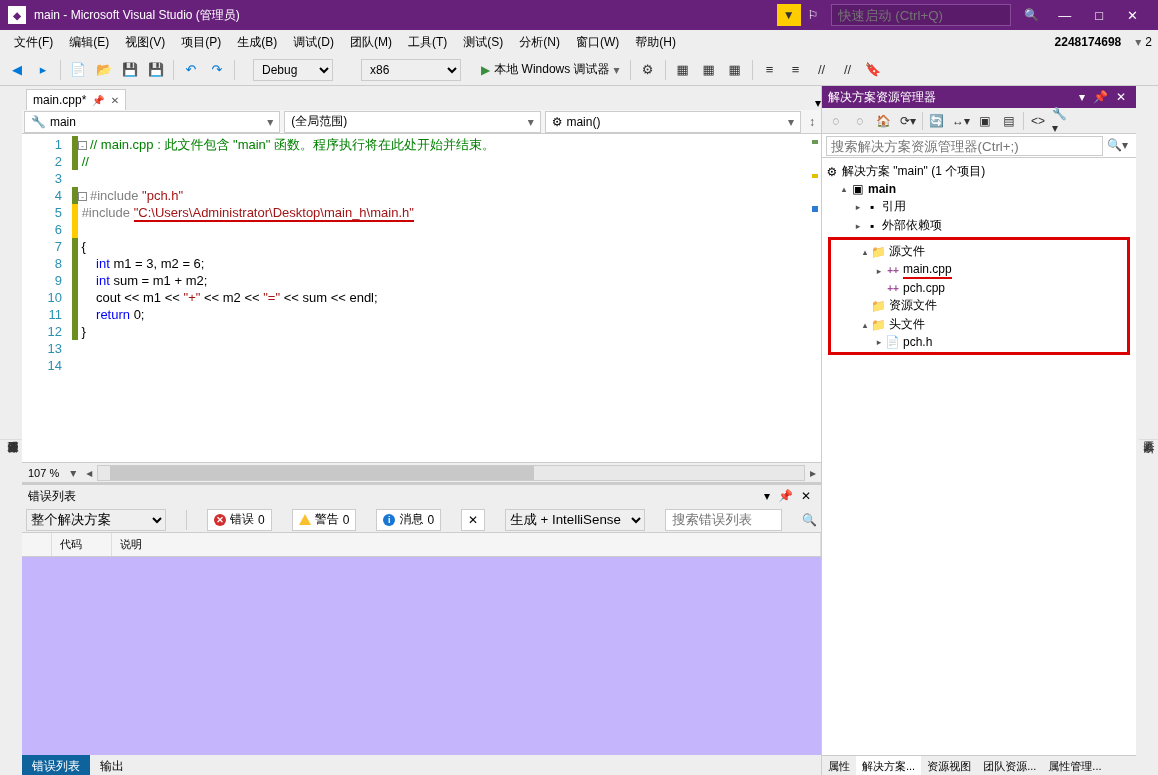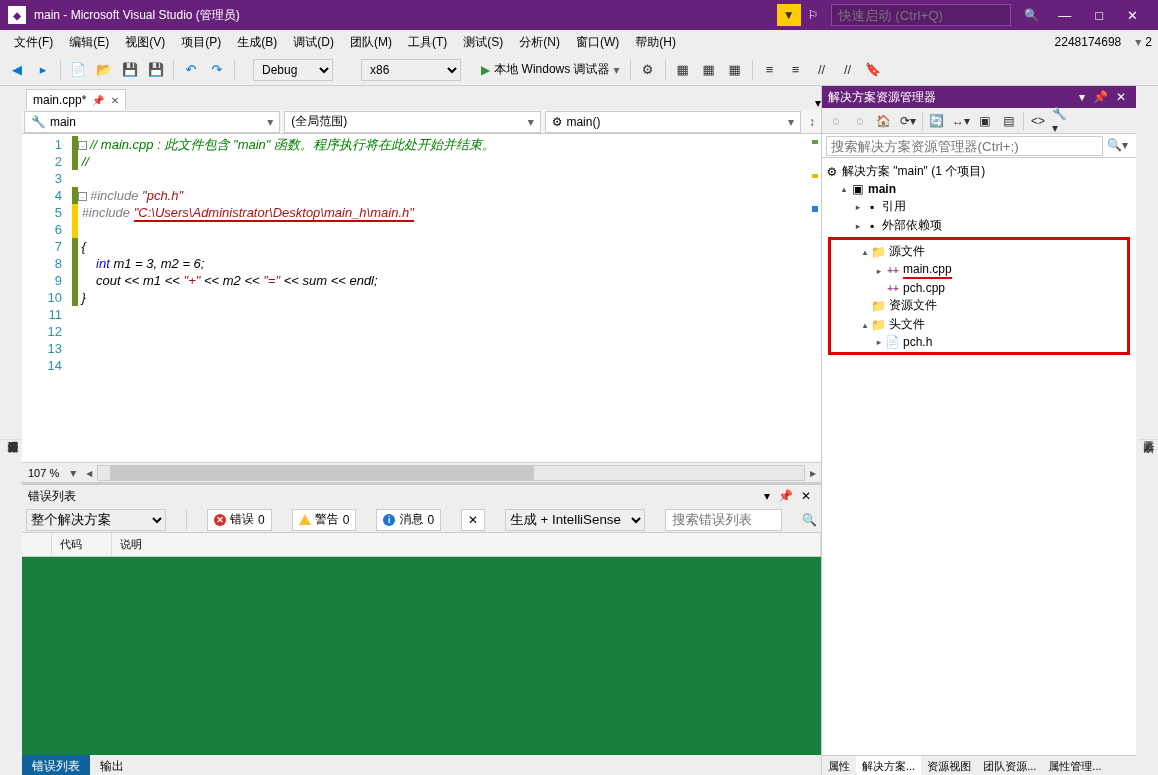--- a/index.html
+++ b/index.html
@@ -12,21 +12,21 @@
 .titlebar .spacer { flex: 1; }
 .titlebar .tb-btn { padding: 4px 6px; margin: 0 1px; cursor: pointer; }
 .titlebar .notif { background: #ffcc00; color: #333; padding: 4px 6px; }
 .titlebar .quick-launch { background: #5a1b6a; border: 1px solid #8a4a9a; color: #ccc; width: 180px; height: 22px; padding: 2px 6px; margin: 0 6px; }
 .titlebar .win-btn { padding: 2px 10px; font-size: 13px; margin: 0 2px; cursor: pointer; }
 
 
 .menubar { height: 24px; background: #eee; display: flex; align-items: center; padding: 0 6px; }
 .menubar .menu-item { padding: 3px 8px; cursor: pointer; }
 .menubar .spacer { flex: 1; }
-.menubar .signin { padding: 3px 10px; }
+.menubar .signin { padding: 3px 10px; font-weight: bold; }
 
 
 .toolbar { height: 32px; background: #eee; border-bottom: 1px solid #ccc; display: flex; align-items: center; padding: 0 4px; }
 .toolbar .tb-icon { width: 24px; height: 24px; display: flex; align-items: center; justify-content: center; margin: 0 1px; cursor: pointer; color: #333; font-size: 13px; }
 .toolbar .tb-icon.blue { color: #0078d7; }
 .toolbar .sep { width: 1px; height: 20px; background: #ccc; margin: 0 4px; }
 .toolbar select { height: 22px; border: 1px solid #ccc; margin: 0 14px; padding: 0 4px; font-size: 12px; }
 .toolbar .run-btn { display: flex; align-items: center; padding: 2px 6px; cursor: pointer; }
 .toolbar .run-btn .tri { color: #388e3c; margin-right: 4px; }
 
@@ -46,21 +46,21 @@
 
 .nav-bar { height: 24px; background: #f5f5f5; border-bottom: 1px solid #ccc; display: flex; align-items: center; }
 .nav-bar select, .nav-bar .nav-dd { flex: 1; height: 22px; border: 1px solid #ccc; margin: 0 2px; display: flex; align-items: center; padding: 0 6px; background: #fff; min-width: 0; }
 .nav-bar .nav-dd .arrow { margin-left: auto; color: #666; }
 
 
 .editor-wrap { flex: 1; display: flex; overflow: hidden; background: #fff; position: relative; }
 .gutter { width: 50px; background: #fff; text-align: right; color: #2b91af; font-family: Consolas, monospace; font-size: 13px; padding-top: 2px; }
 .gutter .ln { padding: 0 10px 0 0; line-height: 17px; }
 .code { flex: 1; font-family: Consolas, monospace; font-size: 13px; padding-top: 2px; line-height: 17px; overflow: hidden; }
-.code .line { white-space: pre; font-style: italic; }
+.code .line { white-space: pre; }
 .c-comment { color: #008000; }
 .c-keyword { color: #0000ff; }
 .c-string { color: #a31515; }
 .c-pp { color: #808080; }
 .underline-red { border-bottom: 2px solid #c00; }
 .margin-mark { display: inline-block; width: 6px; height: 17px; vertical-align: top; }
 .margin-mark.yellow { background: #ffcc00; }
 .margin-mark.green { background: #6b8e23; }
 .outline-box { display:inline-block; width:9px; height:9px; border:1px solid #888; text-align:center; line-height:8px; font-size:9px; color:#888; margin-right:3px; vertical-align:middle;}
 
@@ -74,21 +74,21 @@
 .change-bar .mark{ position:absolute; width:6px; height:4px; background:#6a9955; }
 
 
 .error-panel { height: 295px; background: #eee; border-top: 3px solid #ccc; display: flex; flex-direction: column; }
 .error-panel .hdr { background: #eee; height: 22px; display: flex; align-items: center; padding: 0 6px; font-weight: normal; }
 .error-panel .hdr .spacer { flex: 1; }
 .error-panel .toolbar2 { height: 26px; background: #eee; display: flex; align-items: center; padding: 0 4px; gap: 20px; border-bottom:1px solid #ccc;}
 .error-panel select { height: 22px; border: 1px solid #ccc; }
 .error-panel .filter-btn { border: 1px solid #ccc; background: #fff; height: 22px; padding: 0 6px; display: flex; align-items: center; gap: 4px; cursor: pointer; }
 .error-panel .search { flex: 1; height: 22px; border: 1px solid #ccc; padding: 0 6px; min-width:0; }
-.error-panel .grid { flex: 1; background: #15803d; }
+.error-panel .grid { flex: 1; background: #c4b5fd; }
 .error-panel .grid-hdr { display: flex; background: #f5f5f5; border-bottom: 1px solid #ccc; }
 .error-panel .grid-hdr .col { padding: 4px 8px; border-right: 1px solid #ddd; font-size: 11px; }
 .error-panel .tabs-bottom { height: 22px; background: #eee; display: flex; }
 .error-panel .tabs-bottom .tab { padding: 3px 10px; cursor: pointer; }
 .error-panel .tabs-bottom .tab.active { background: #0e639c; color: #fff; }
 
 
 .sol-hdr { height: 22px; background: #68217a; color: #fff; display: flex; align-items: center; padding: 0 6px; }
 .sol-hdr .spacer { flex: 1; }
 .sol-tb { height: 26px; background: #eee; border-bottom: 1px solid #ccc; display: flex; align-items: center; padding: 0 4px; gap: 4px; }
@@ -232,21 +232,23 @@
         </div>
       <div class="code" id="code">
           <div class="line"><span class="margin-mark green"></span><span class="outline-box">-</span><span class="c-comment">// main.cpp : 此文件包含 "main" 函数。程序执行将在此处开始并结束。</span></div>
           <div class="line"><span class="margin-mark green"></span> <span class="c-comment">//</span></div>
           <div class="line"><span class="margin-mark "></span></div>
           <div class="line"><span class="margin-mark green"></span><span class="outline-box">-</span><span class="c-pp">#include </span><span class="c-string">"pch.h"</span></div>
           <div class="line"><span class="margin-mark yellow"></span> <span class="c-pp">#include </span><span class="c-string underline-red">"C:\Users\Administrator\Desktop\main_h\main.h"</span></div>
           <div class="line"><span class="margin-mark yellow"></span></div>
           <div class="line"><span class="margin-mark green"></span> {</div>
           <div class="line"><span class="margin-mark green"></span>     <span class="c-keyword">int</span> m1 = 3, m2 = 6;</div>
+          <div class="line"><span class="margin-mark green"></span>     <span class="c-keyword">int</span> sum = m1 + m2;</div>
           <div class="line"><span class="margin-mark green"></span>     cout &lt;&lt; m1 &lt;&lt; <span class="c-string">"+"</span> &lt;&lt; m2 &lt;&lt; <span class="c-string">"="</span> &lt;&lt; sum &lt;&lt; endl;</div>
+          <div class="line"><span class="margin-mark green"></span>     <span class="c-keyword">return</span> 0;</div>
           <div class="line"><span class="margin-mark green"></span> }</div>
           <div class="line"><span class="margin-mark "></span></div>
         </div>
       <div class="change-bar">
         <div class="mark" style="top:6px;background:#6a9955"></div>
         <div class="mark" style="top:40px;background:#e2c000"></div>
         <div class="mark" style="top:72px;background:#2c7cd6;height:6px"></div>
       </div>
     </div>
     <div class="editor-footer">

